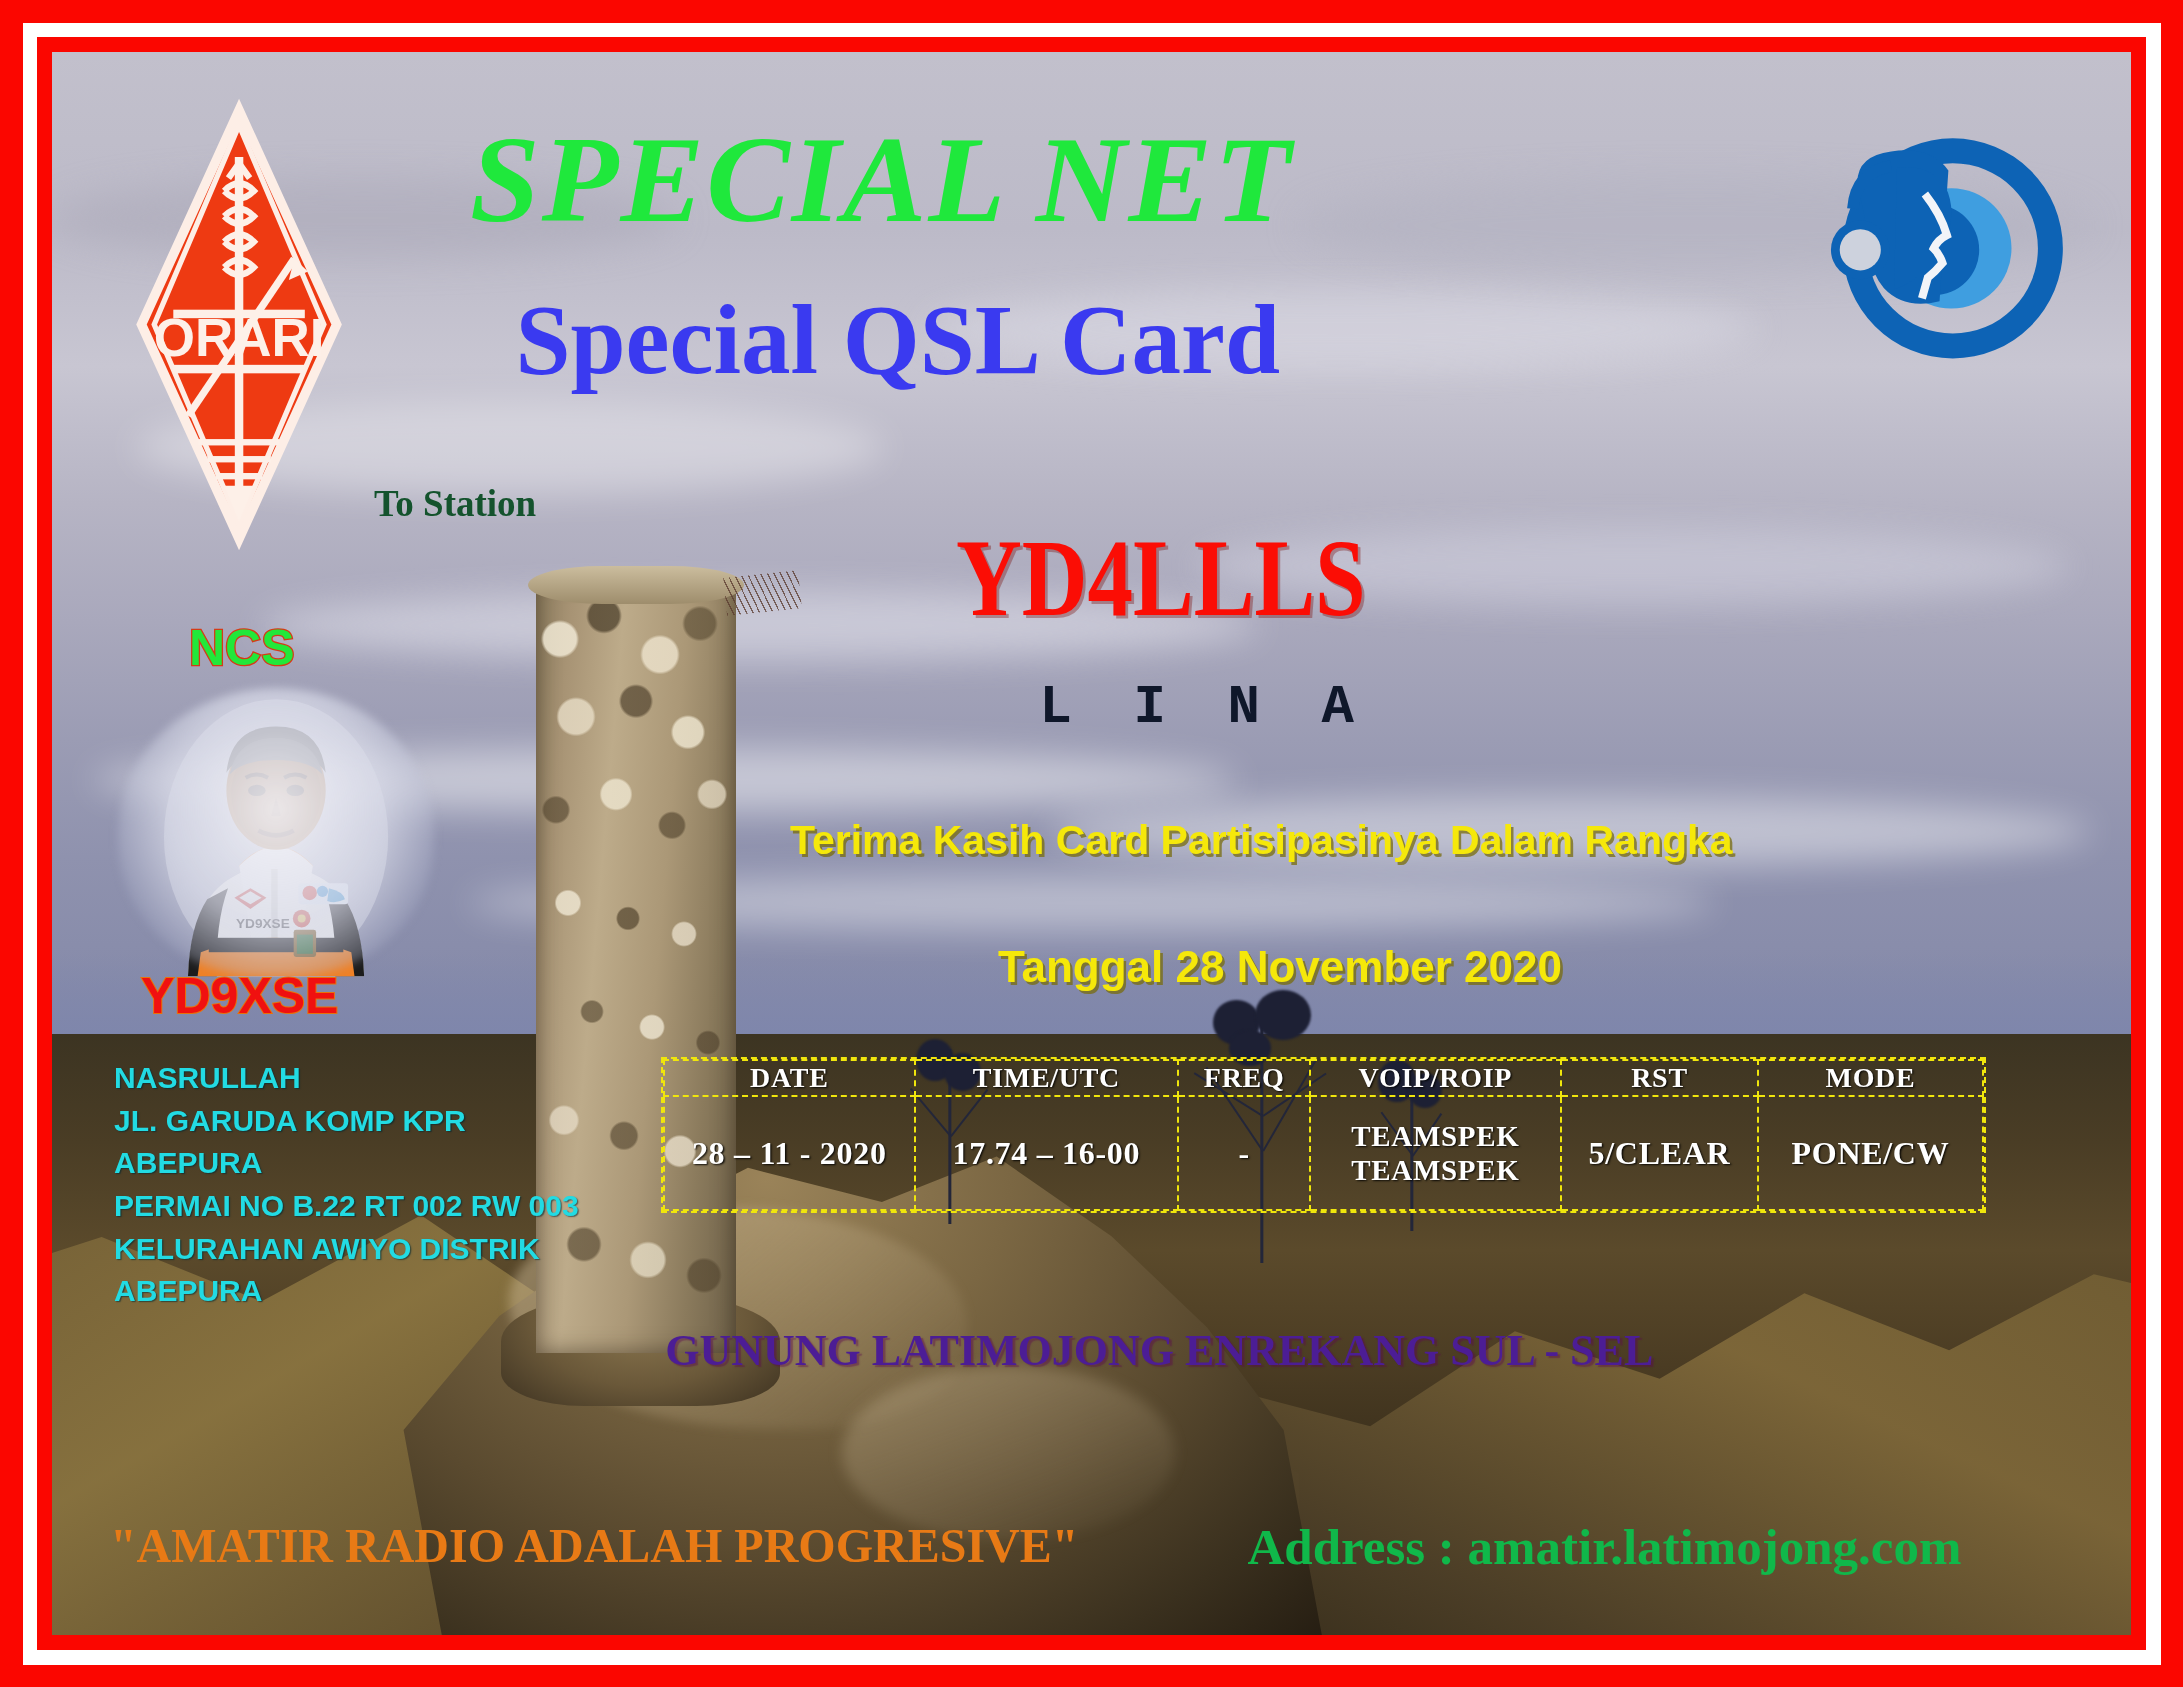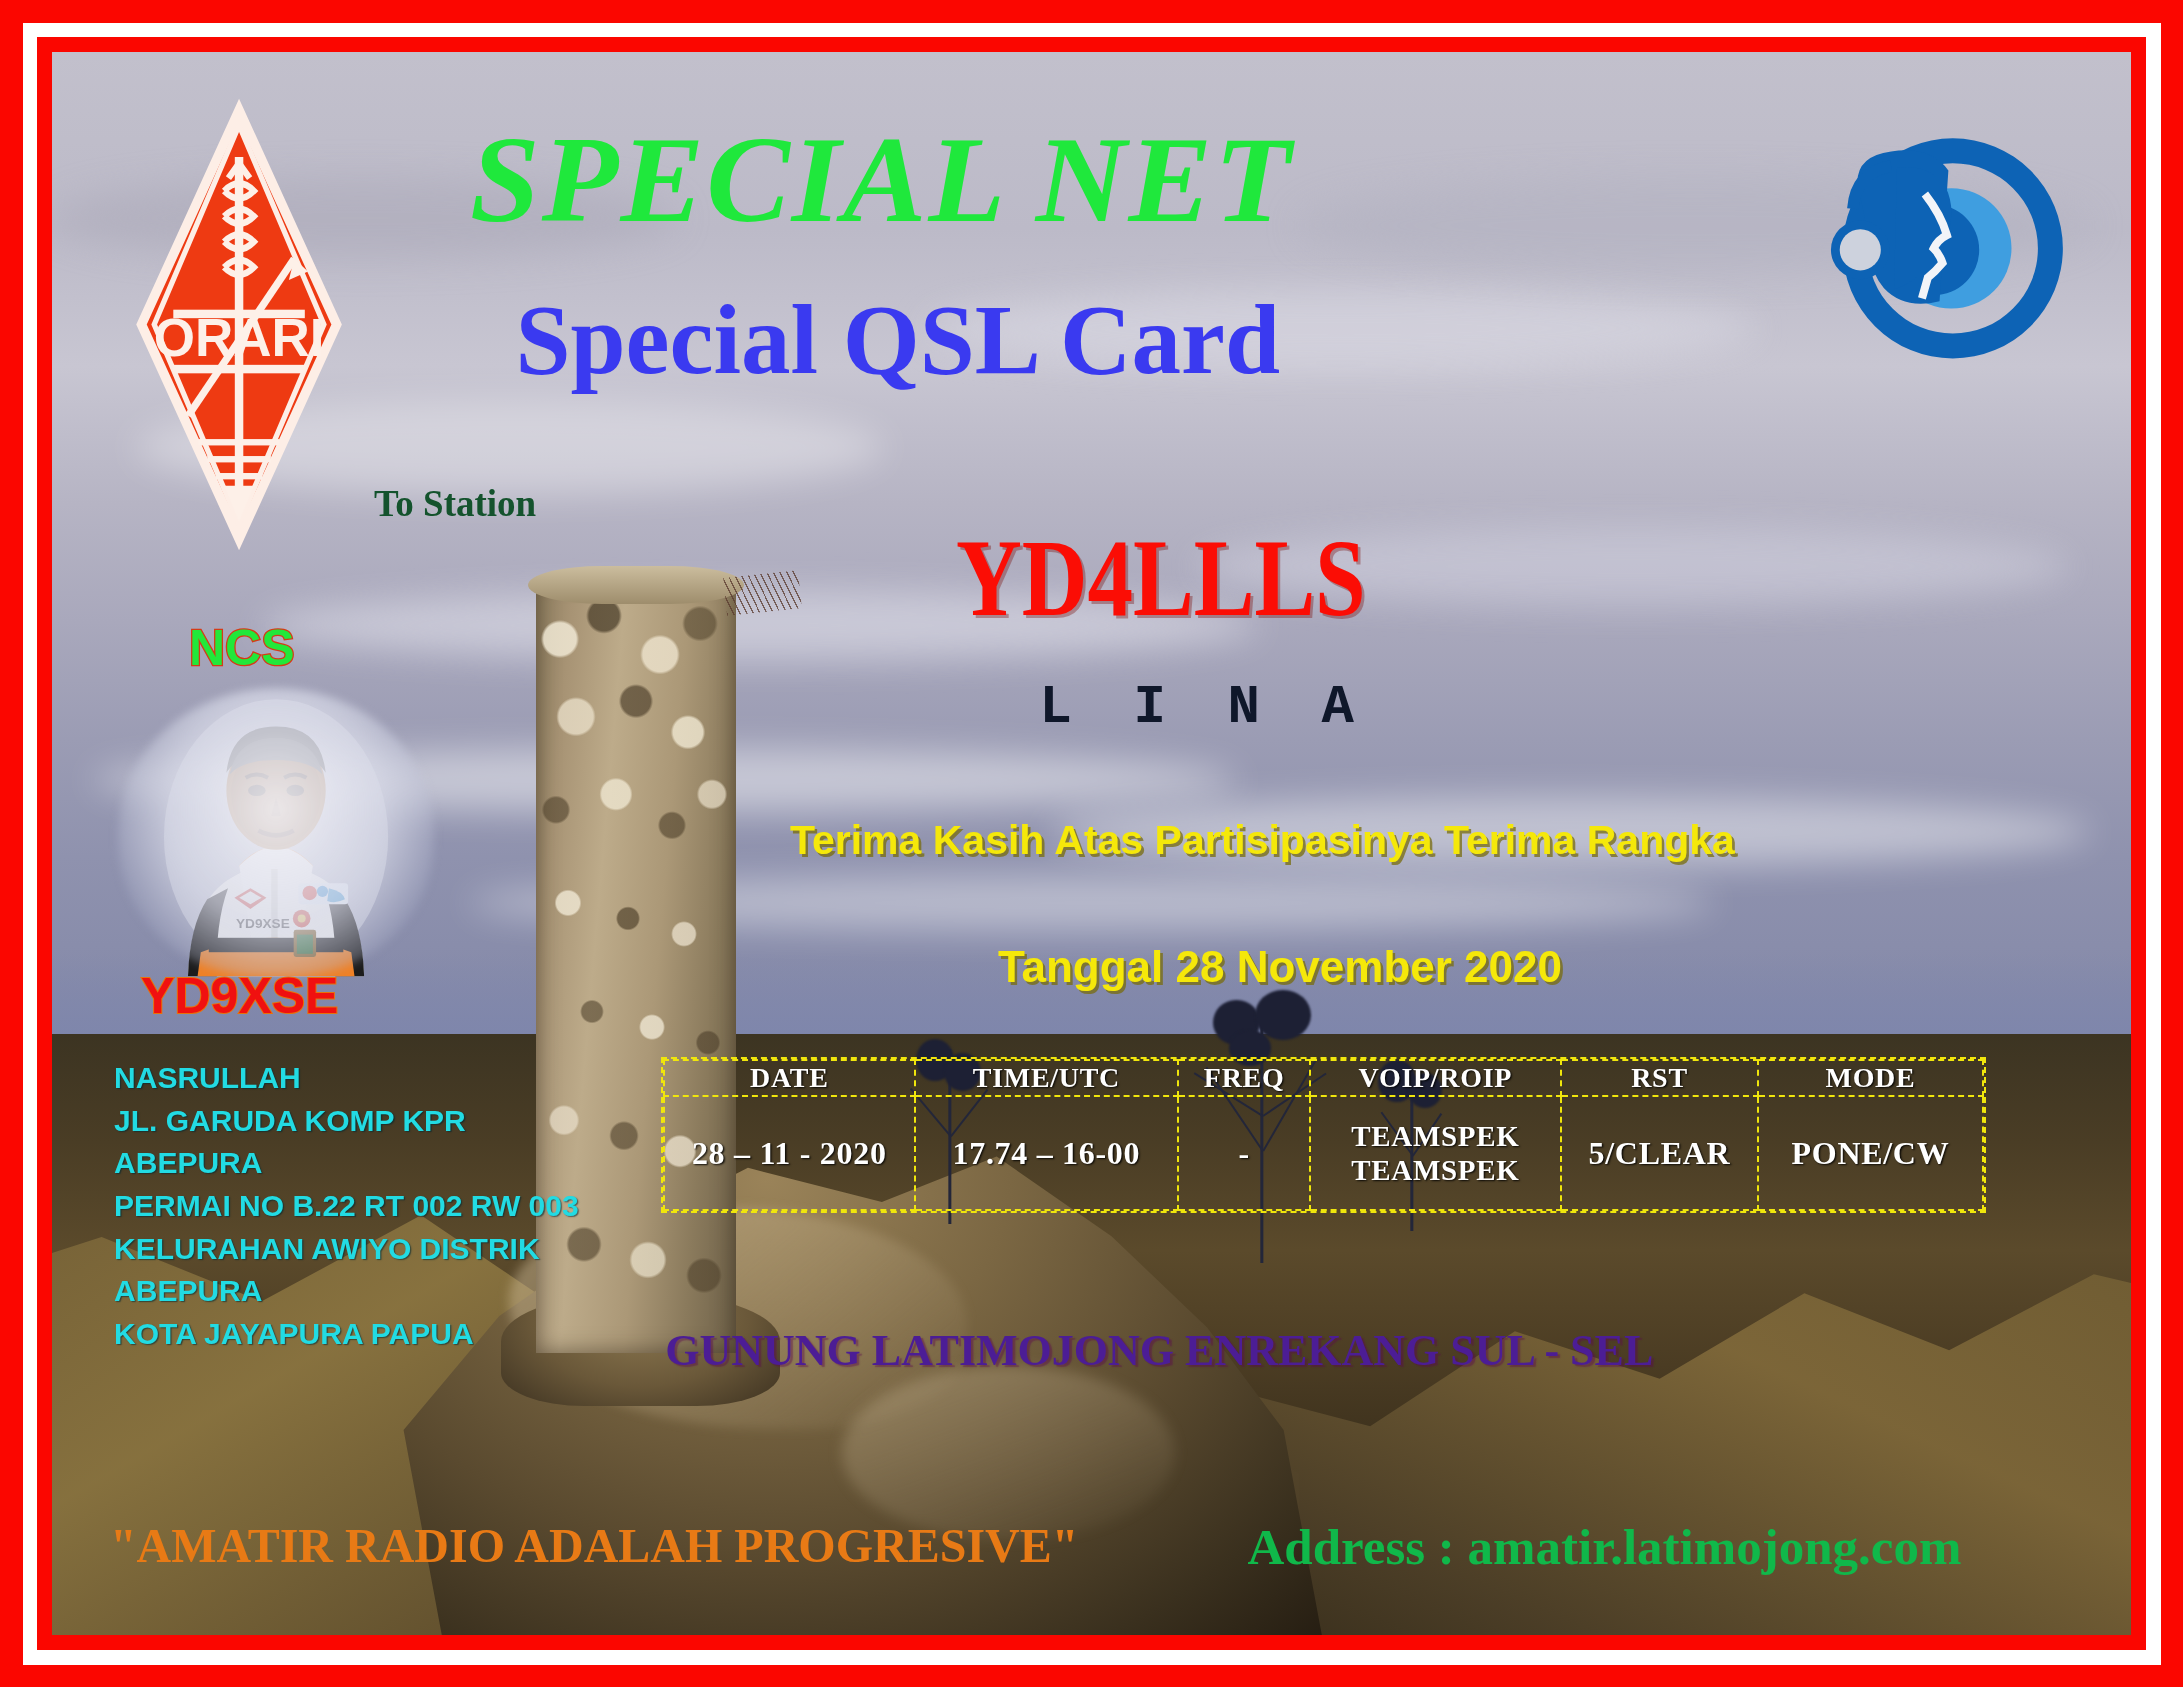--- a/index.html
+++ b/index.html
@@ -321,31 +321,30 @@
      </div>
 
      <div class="ov t-specialnet">SPECIAL NET</div>
      <div class="ov t-qslcard">Special QSL Card</div>
      <div class="ov t-tostation">To Station</div>
      <div class="ov t-ncs">NCS</div>
      <div class="ov t-ncscall">YD9XSE</div>
      <div class="ov t-call">YD4LLLS</div>
      <div class="ov t-name">L I N A</div>
 
-     <div class="ov yellowtxt t-thanks">Terima Kasih Atas Partisipasinya Terima Rangka</div>
+     <div class="ov yellowtxt t-thanks">Terima Kasih Card Partisipasinya Dalam Rangka</div>
      <div class="ov yellowtxt t-date">Tanggal  28  November  2020</div>
 
      <div class="addr">
        <div>NASRULLAH</div>
        <div>JL. GARUDA KOMP KPR</div>
        <div>ABEPURA</div>
        <div>PERMAI NO B.22 RT 002 RW 003</div>
        <div>KELURAHAN AWIYO DISTRIK</div>
        <div>ABEPURA</div>
-       <div>KOTA JAYAPURA PAPUA</div>
      </div>
 
      <div class="qtable">
        <table>
          <thead>
            <tr>
              <th class="col-date">DATE</th>
              <th class="col-time">TIME/UTC</th>
              <th class="col-freq">FREQ</th>
              <th class="col-voip">VOIP/ROIP</th>

